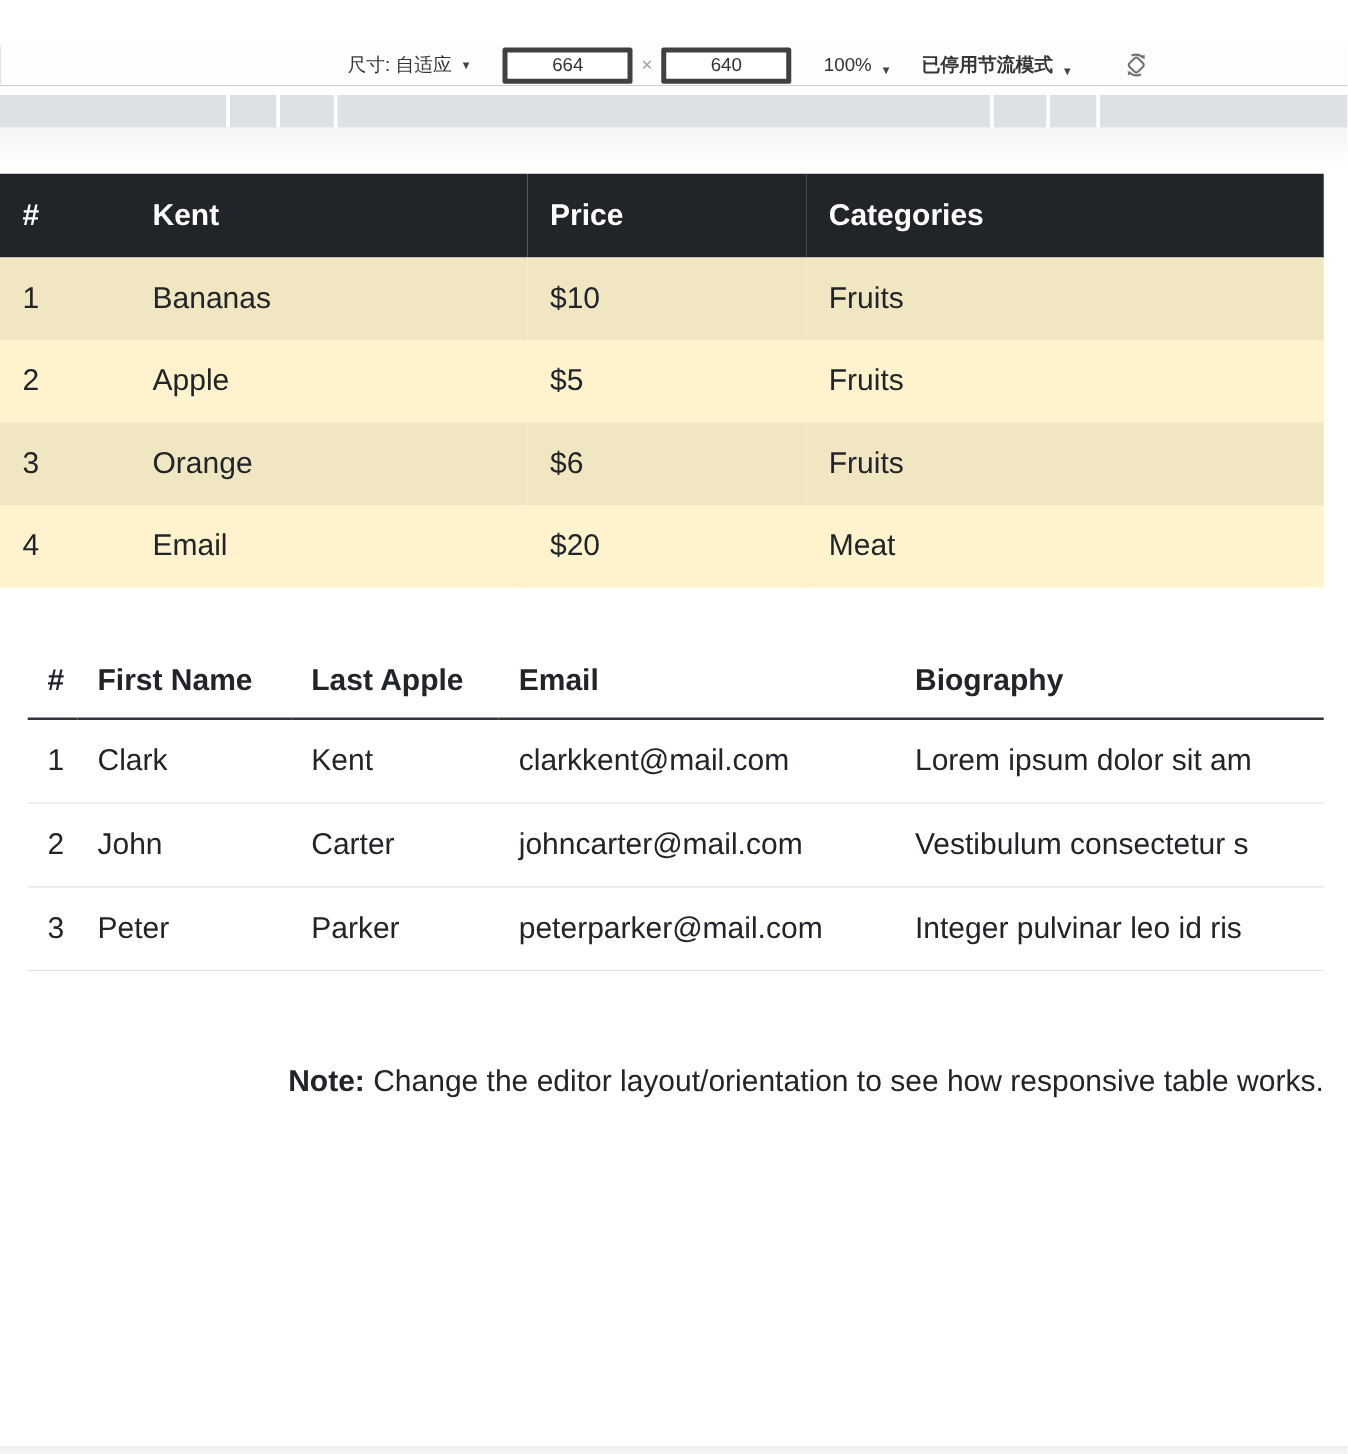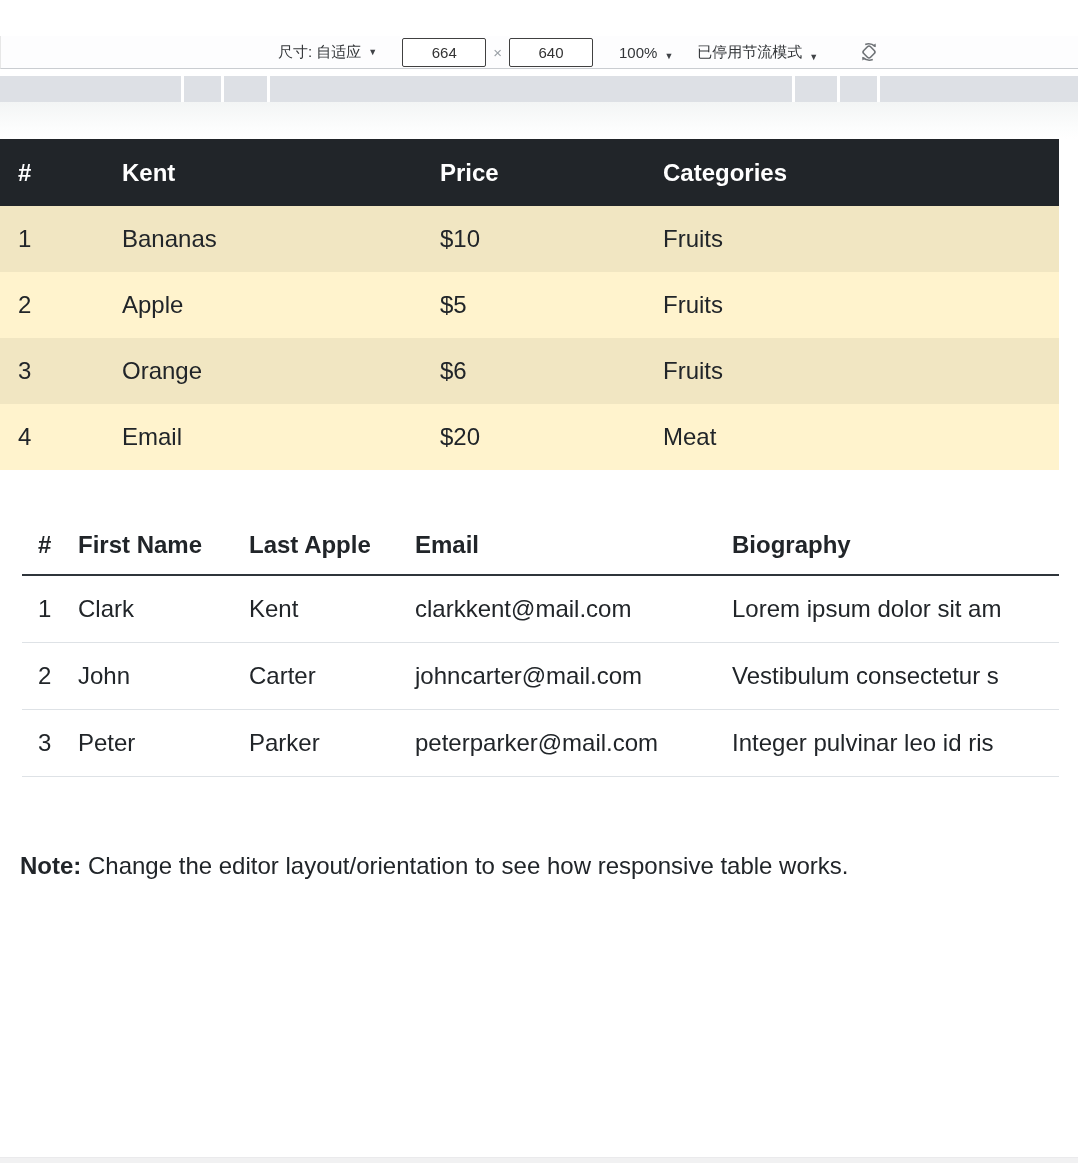--- a/index.html
+++ b/index.html
@@ -21,30 +21,30 @@
     display: flex;
     align-items: center;
     font-size: 15px;
     color: #333639;
     white-space: nowrap;
     margin-top: 36px;
   }
   .dim-group { display: flex; align-items: center; margin-left: 277px; cursor: pointer; }
   .caret { font-size: 9px; margin-left: 7px; color: #404347; }
   .size-input {
-    width: 84px; height: 29px;
-    border: 1px solid #404040; border-radius: 2px;
+    width: 104px; height: 29px;
+    border: 4px solid #404040; border-radius: 2px;
     background: #fff; color: #333;
     font-family: "Liberation Sans", sans-serif;
     font-size: 15px; text-align: center; outline: none;
   }
   .w-input { margin-left: 25px; }
   .times { color: #9aa0a6; margin: 0 7px; font-size: 15px; }
   .zoom-group { display: flex; align-items: flex-end; margin-left: 26px; cursor: pointer; }
-  .throttle-group { display: flex; align-items: flex-end; margin-left: 24px; cursor: pointer; }
+  .throttle-group { display: flex; align-items: flex-end; margin-left: 24px; cursor: pointer; font-weight: bold; }
   .rotate-btn {
     margin-left: 38px; width: 26px; height: 26px;
     display: flex; align-items: center; justify-content: center;
     background: transparent; border: none; cursor: pointer;
   }
 
   
   .mq-strip { height: 7px; background: #ffffff; }
   .mq-bar { height: 26px; background: #ffffff; display: flex; }
   .mq-seg { background: #dde0e5; height: 100%; margin-right: 3px; }
@@ -90,21 +90,21 @@
     height: 59px; padding-left: 16px; vertical-align: middle;
     border-bottom: 2px solid #2f353b;
   }
   .people td {
     font-size: 24px; color: #212529;
     height: 67px; padding-left: 16px; vertical-align: middle;
     border-bottom: 1px solid #dee2e6;
     white-space: nowrap; overflow: hidden;
   }
 
-  .note { margin: 75px 0 0 20px; font-size: 24px; color: #212529; }
+  .note { margin: 75px 0 0 20px; font-size: 24px; color: #212529; text-align: right; }
   .note b { font-weight: bold; }
 
   .hscrollbar {
     position: absolute; left: 0; bottom: 0;
     width: 1078px; height: 6px;
     background: #f1f1f2; border-top: 1px solid #eaeaec;
   }
 
   svg.rotate-svg { display: block; }
 </style>

